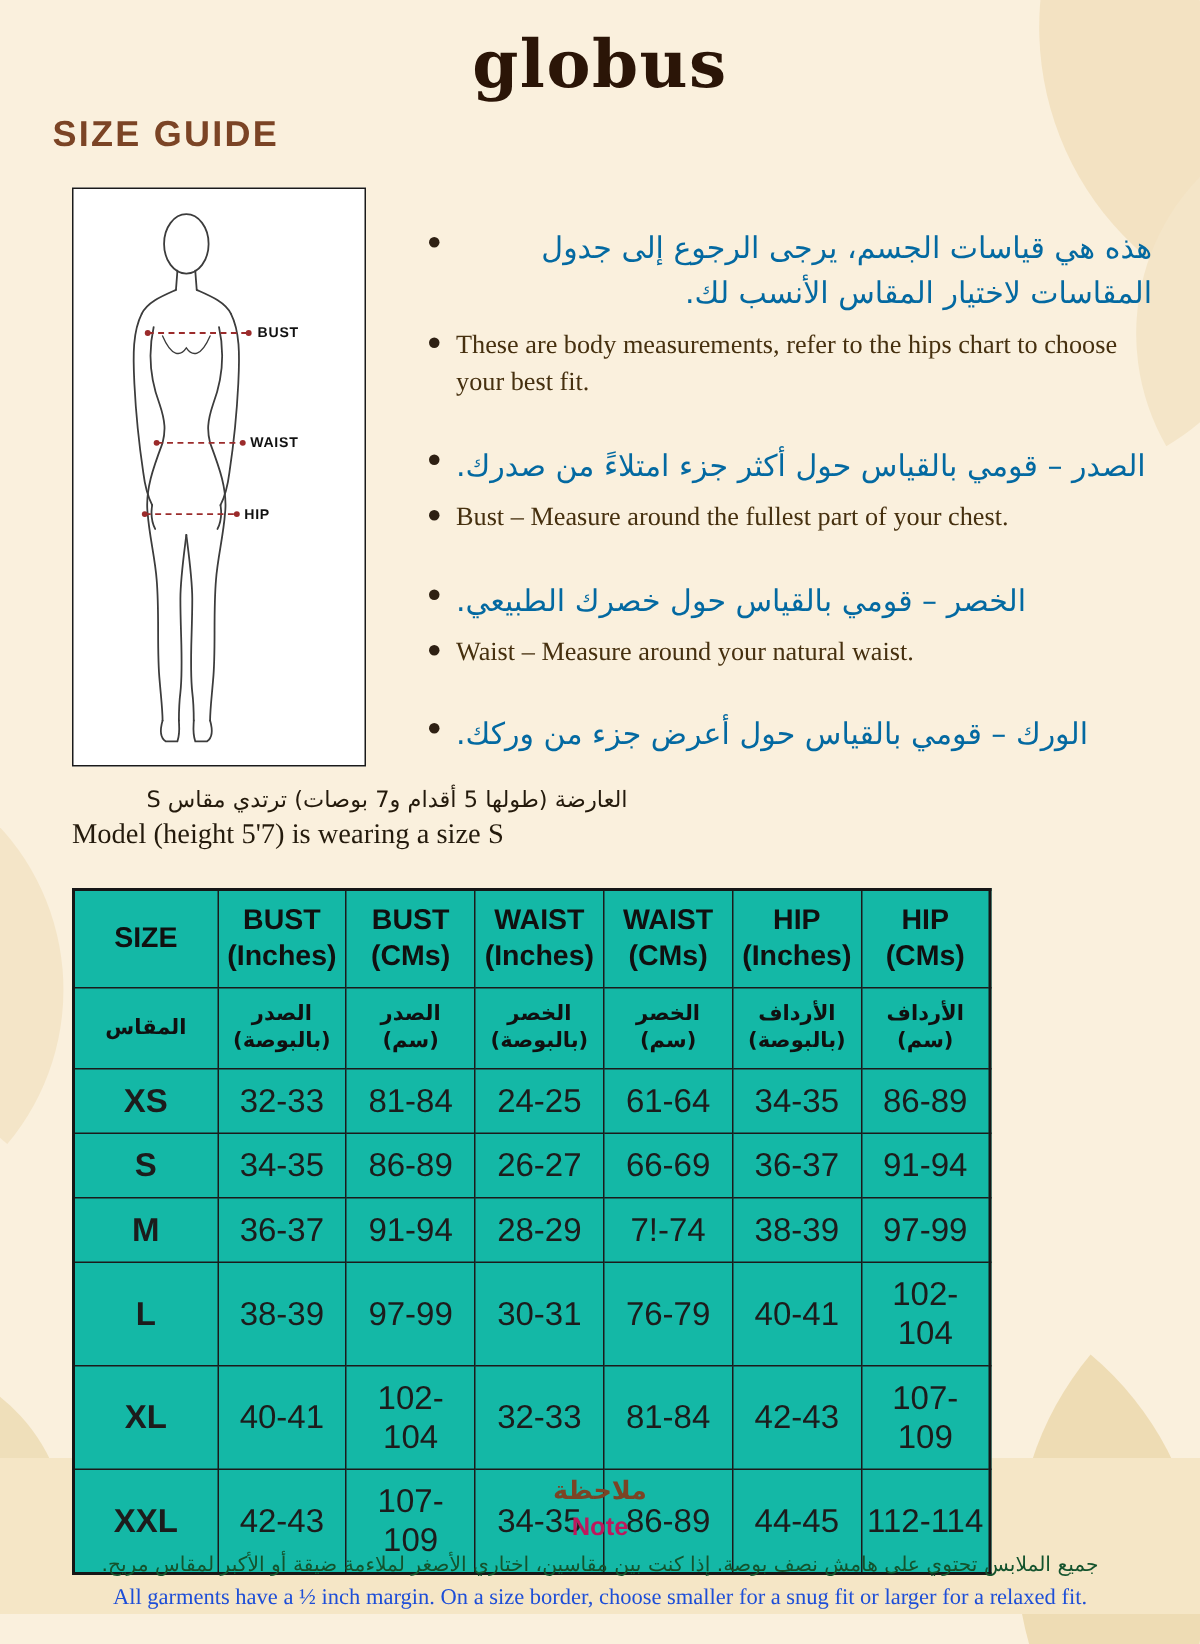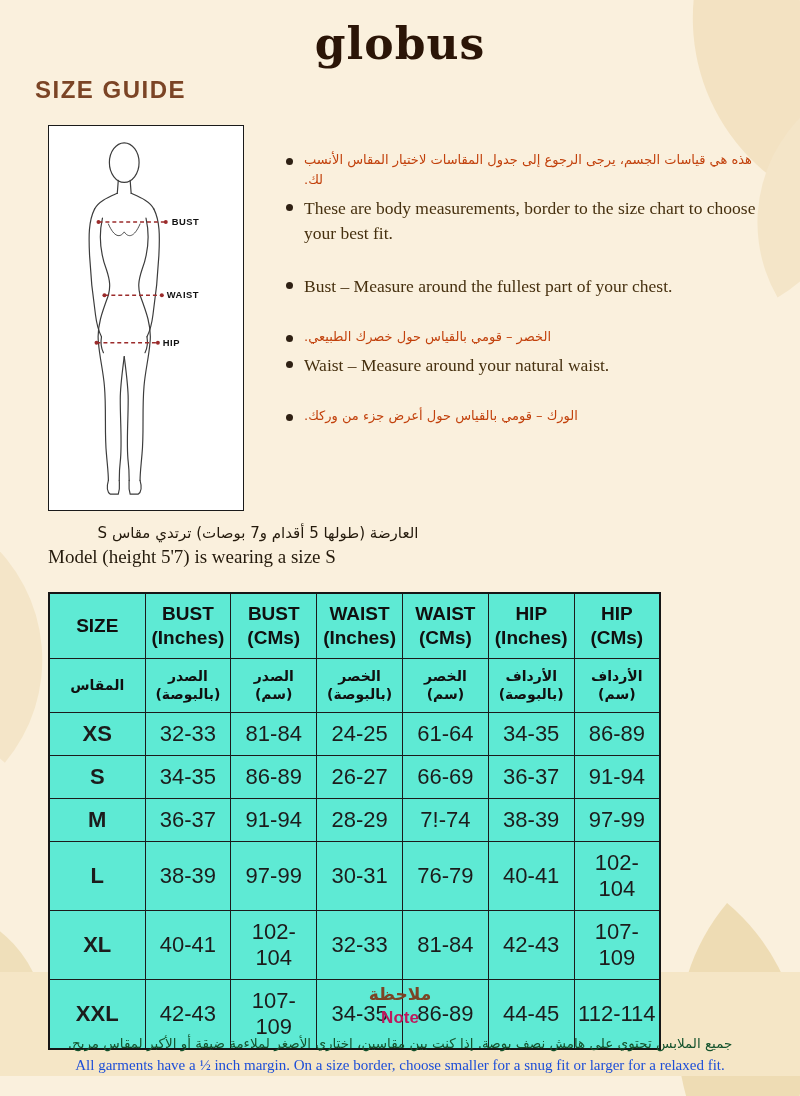--- a/index.html
+++ b/index.html
@@ -67,25 +67,25 @@
   }
   .instr-group { margin-bottom: 28px; }
   .bullet-item { display: flex; gap: 11px; margin-bottom: 7px; }
   .bullet-dot {
     flex: 0 0 auto;
     width: 7px; height: 7px; border-radius: 50%;
     background: #2e2013; margin-top: 8px;
   }
   .ar-text {
     direction: rtl;
-    text-align: left;
-    font-family: "DejaVu Sans", sans-serif;
-    font-size: 13px;
+    text-align: right;
+    font-family: "DejaVu Sans", sans-serif;
+    font-size: 20px;
     line-height: 1.5;
-    color: #c2410c;
+    color: #0369a1;
   }
   .en-text {
     font-family: "Liberation Serif", serif;
     font-size: 17.5px;
     line-height: 1.42;
     color: #46300f;
   }
 
   .model-note { position: absolute; left: 48px; top: 524px; width: 420px; }
   .model-ar {
@@ -95,21 +95,21 @@
   }
   .model-en {
     font-family: "Liberation Serif", serif;
     font-size: 19px; color: #241a0c;
   }
 
   table.size-table {
     position: absolute; left: 48px; top: 592px;
     width: 613px;
     border-collapse: collapse;
-    background: #5eead4;
+    background: #14b8a6;
     table-layout: fixed;
     border: 2px solid #161616;
   }
   .size-table col.c-size { width: 96px; }
   .size-table th, .size-table td {
     border: 1.6px solid #1b1b1b;
     text-align: center;
     vertical-align: middle;
     padding: 8px 3px;
   }
@@ -223,25 +223,29 @@
 
     <div class="instructions">
 
       <div class="instr-group">
         <div class="bullet-item">
           <span class="bullet-dot"></span>
           <div class="ar-text" dir="rtl">هذه هي قياسات الجسم، يرجى الرجوع إلى جدول المقاسات لاختيار المقاس الأنسب لك.</div>
         </div>
         <div class="bullet-item">
           <span class="bullet-dot"></span>
-          <div class="en-text">These are body measurements, border to the size chart to choose your best fit.</div>
+          <div class="en-text">These are body measurements, refer to the hips chart to choose your best fit.</div>
         </div>
       </div>
 
       <div class="instr-group">
+        <div class="bullet-item">
+          <span class="bullet-dot"></span>
+          <div class="ar-text" dir="rtl">الصدر – قومي بالقياس حول أكثر جزء امتلاءً من صدرك.</div>
+        </div>
         <div class="bullet-item">
           <span class="bullet-dot"></span>
           <div class="en-text">Bust – Measure around the fullest part of your chest.</div>
         </div>
       </div>
 
       <div class="instr-group">
         <div class="bullet-item">
           <span class="bullet-dot"></span>
           <div class="ar-text" dir="rtl">الخصر – قومي بالقياس حول خصرك الطبيعي.</div>

